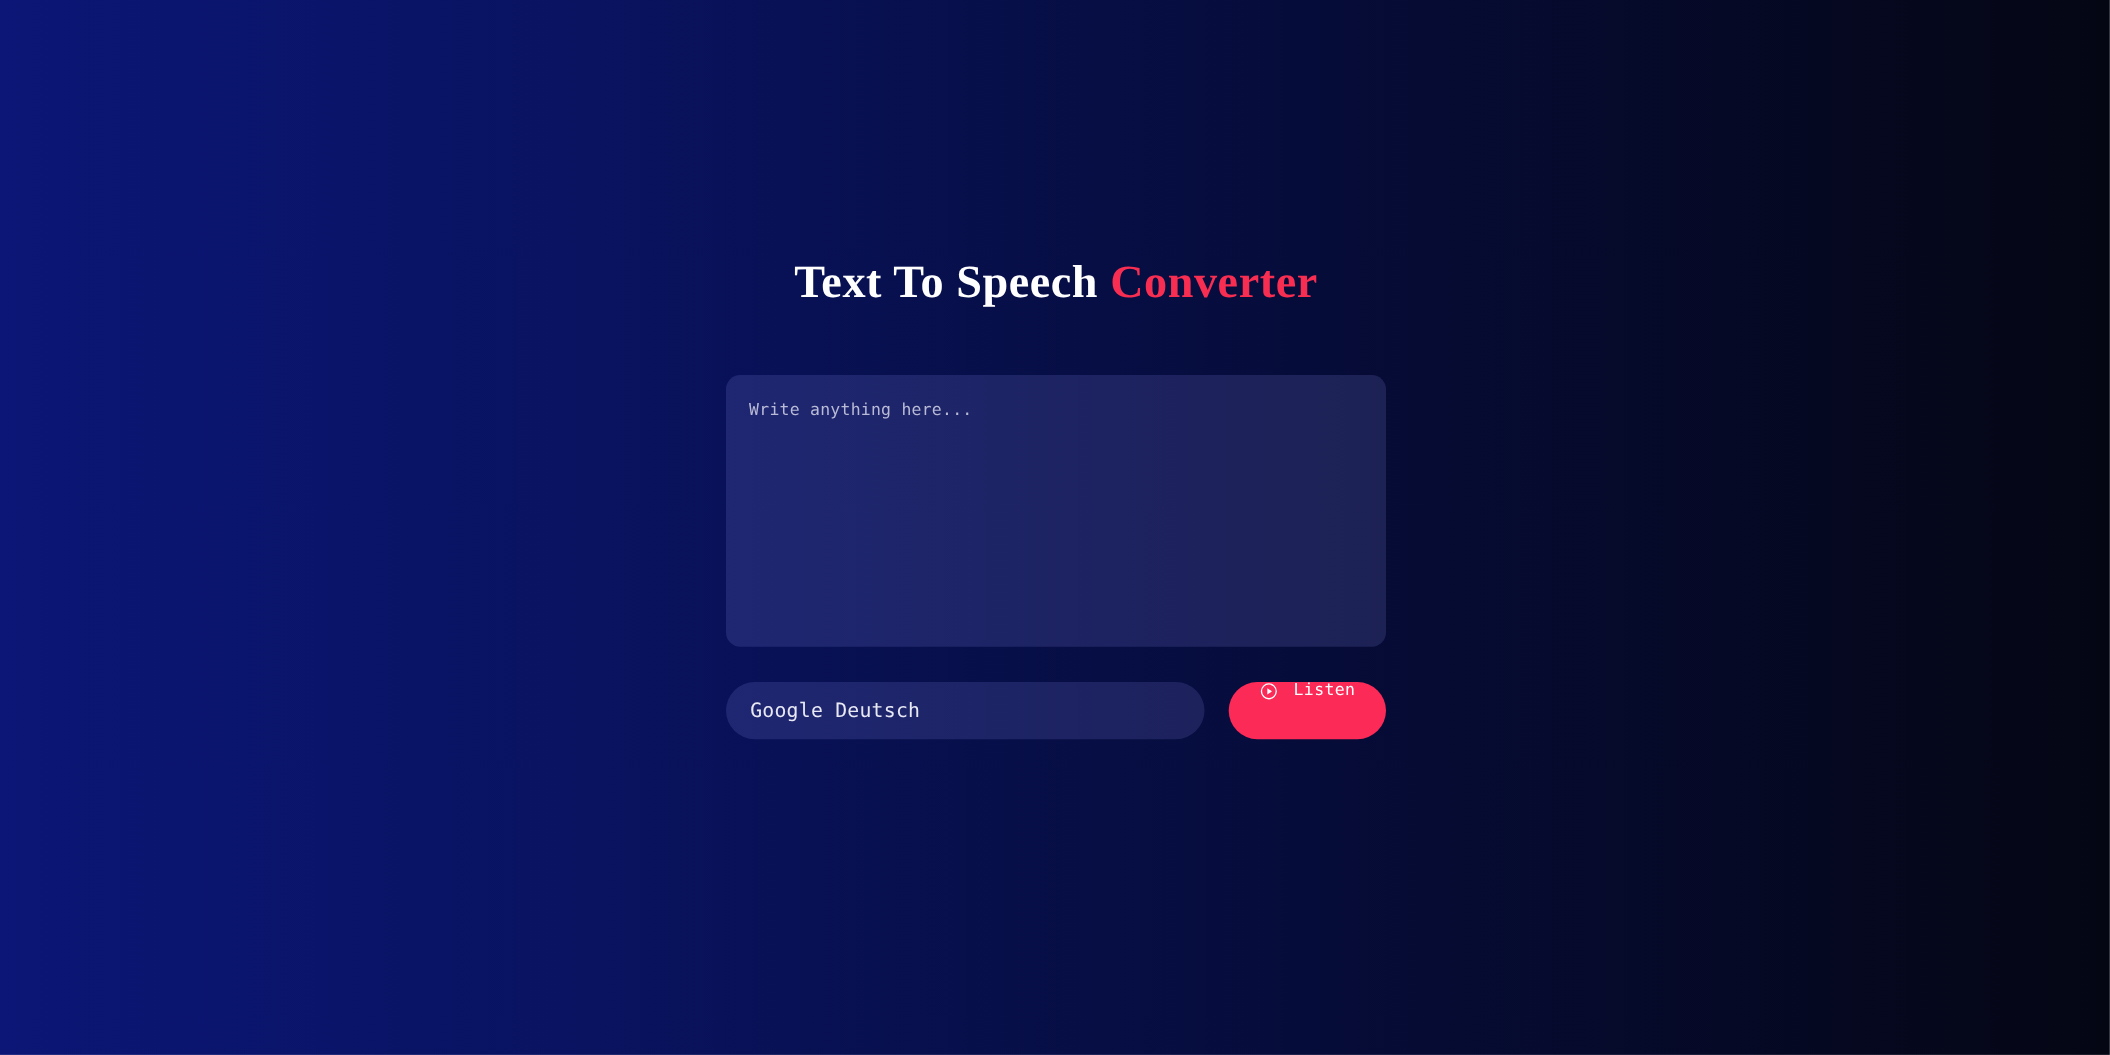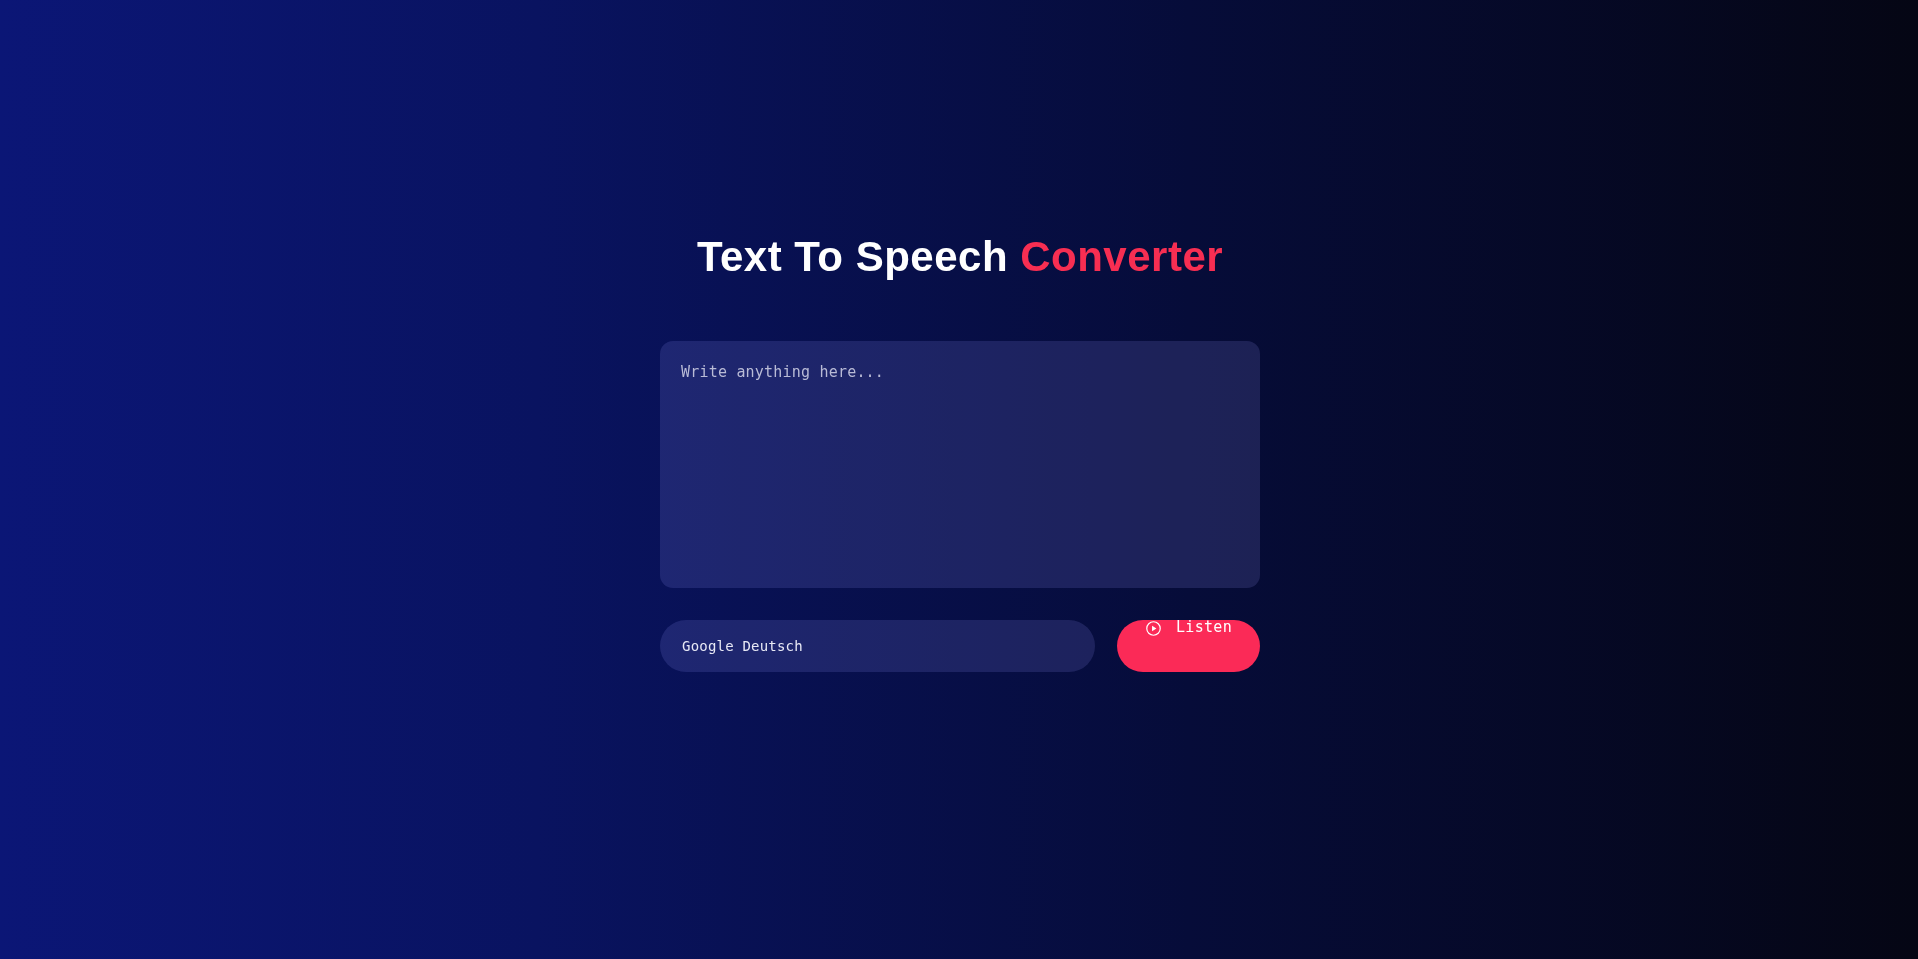--- a/index.html
+++ b/index.html
@@ -26,21 +26,21 @@
     height: 959px;
   }
 
   
   .title {
     position: absolute;
     left: -45px;
     top: 232px;
     width: 690px;
     text-align: center;
-    font-family: Liberation Sans, sans-serif;
+    font-family: Liberation Serif, serif;
     font-size: 42px;
     font-weight: 700;
     letter-spacing: 0.5px;
     line-height: 1.2;
     color: #ffffff;
     white-space: nowrap;
   }
   .title .accent { color: #f72e52; }
 
   
@@ -85,21 +85,21 @@
 
   .voice-select {
     width: 435px;
     height: 52px;
     border: none;
     outline: none;
     border-radius: 26px;
     background: rgba(150, 150, 255, 0.155);
     color: #e8e9f5;
     font-family: "DejaVu Sans Mono", "Liberation Mono", monospace;
-    font-size: 14px;
+    font-size: 18px;
     letter-spacing: 0.2px;
     padding: 0 22px;
     -webkit-appearance: none;
     appearance: none;
     cursor: pointer;
   }
   .voice-select option {
     background: #1d1b4a;
     color: #e8e9f5;
   }

